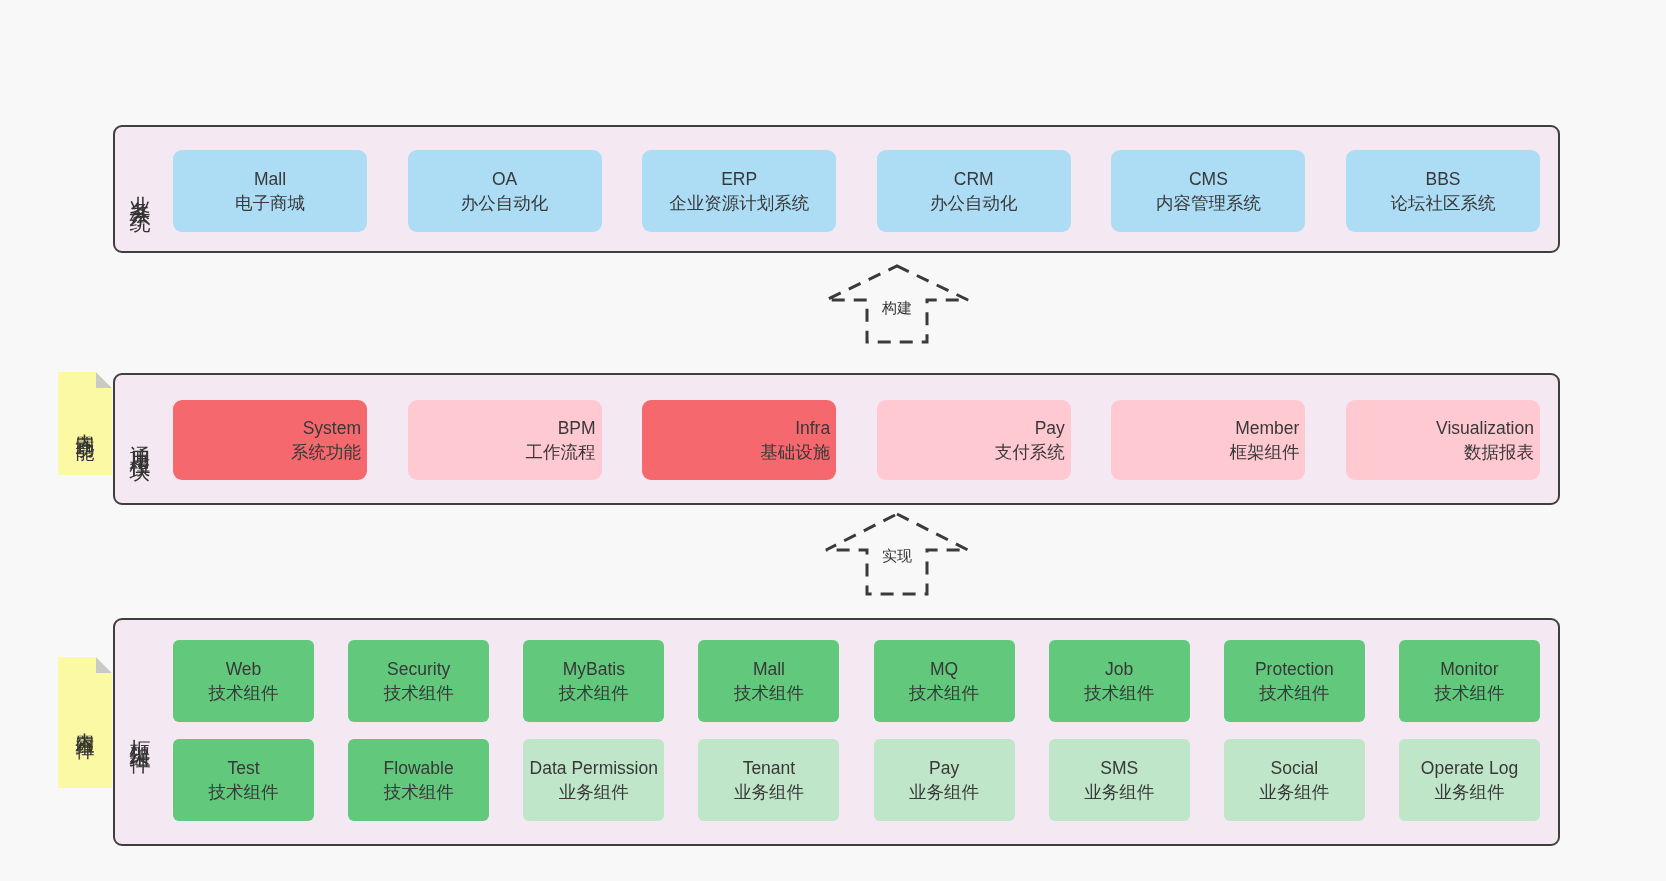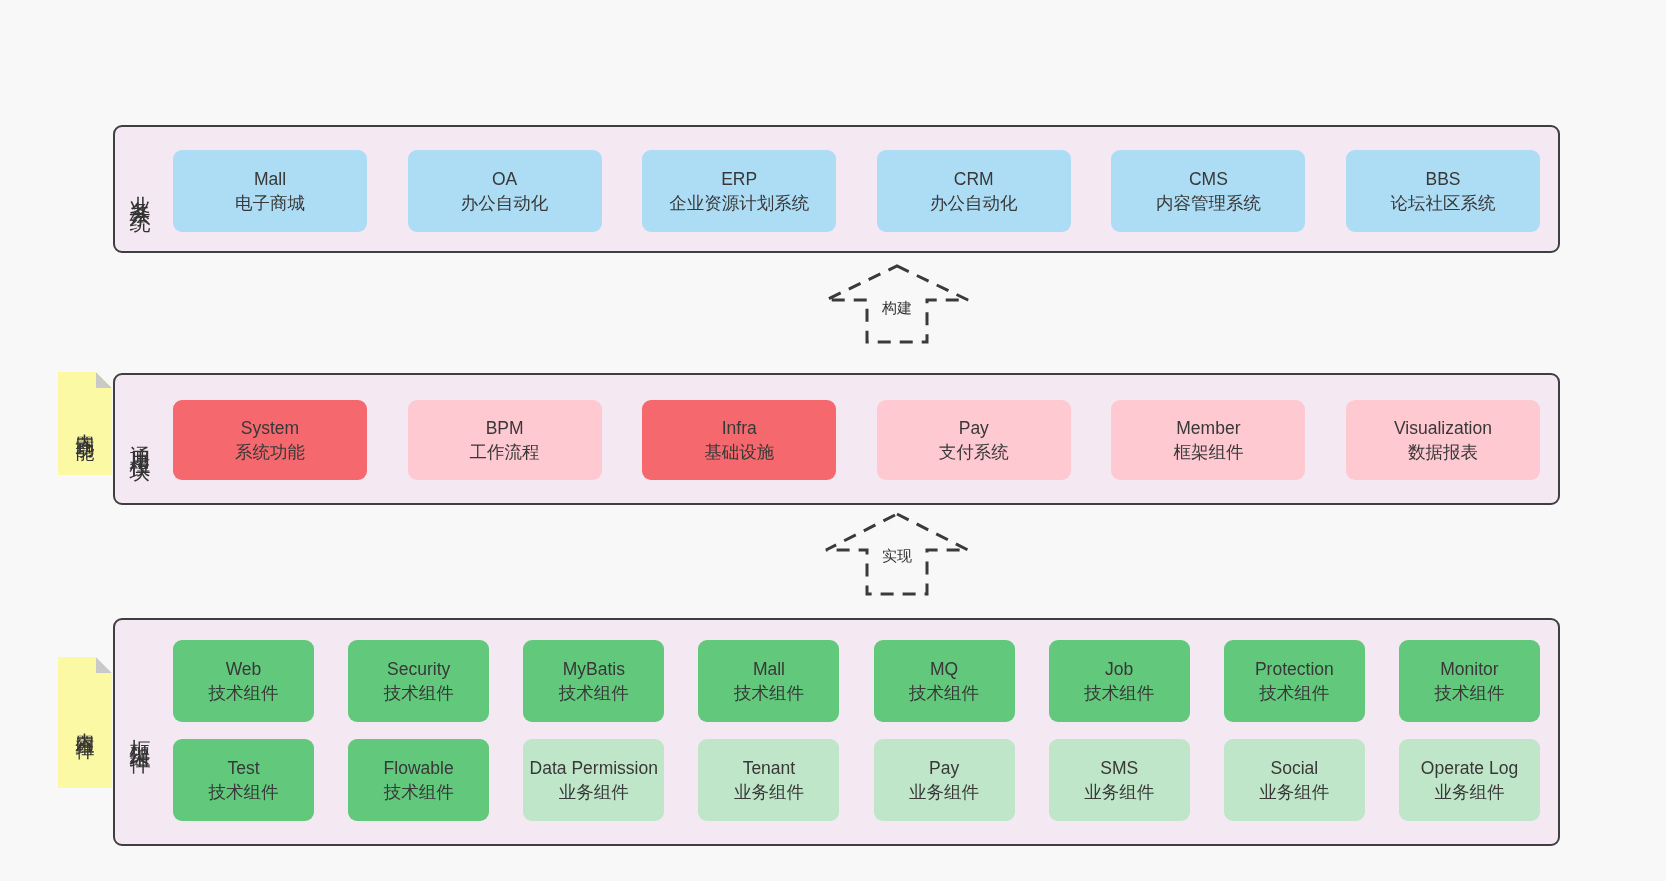--- a/index.html
+++ b/index.html
@@ -44,22 +44,22 @@
   .module-box {
     border-radius: 9px;
     display:flex; flex-direction:column;
     align-items:center; justify-content:center;
     text-align:center;
     font-size:17.5px; line-height:1.38;
     color:#383838;
     padding:2px 6px; box-sizing:border-box;
   }
   #band-business .module-box   { width:194px; height:82px; }
-  #band-modules .module-box    { width:194px; height:80px; }
-  #band-components .module-box { width:141px; height:82px; }
+  #band-modules .module-box    { width:194px; height:80px;align-items:flex-end; }
+  #band-components .module-box { width:141px; height:82px;border-radius:6px; }
 
   .variant-blue        { background: var(--blue, #addcf5); }
   .variant-red         { background: var(--red, #f5696e); }
   .variant-pink        { background: var(--pink, #ffc9d2); }
   .variant-green_dark  { background: var(--green-dark, #62c87c); }
   .variant-green_light { background: var(--green-light, #bfe6c8); text-align: right; }
 
   
   .arrow { position:absolute; left:802px; width:150px; }
   #arrow-build     { top:264px; height:80px; }

